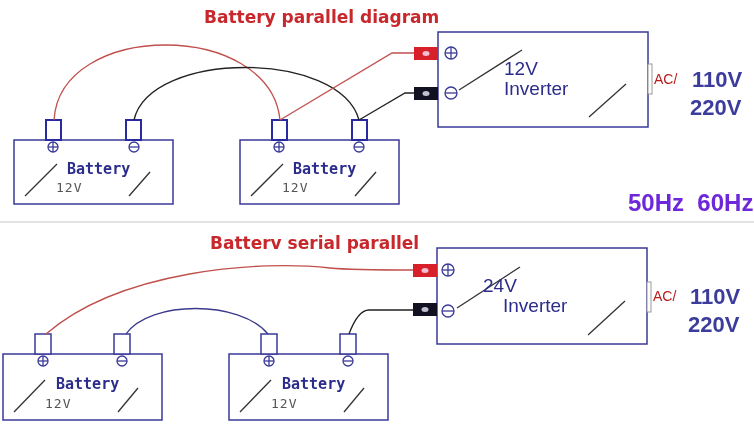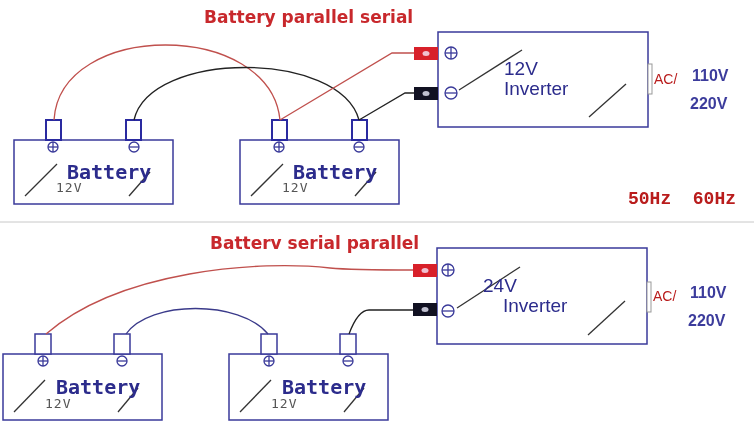--- a/index.html
+++ b/index.html
@@ -1,24 +1,24 @@
 <!DOCTYPE html>
 <html><head>
 <meta charset="utf-8">
 <style>
   html, body { margin: 0; padding: 0; background: #ffffff; }
   body { width: 754px; height: 432px; position: relative; overflow: hidden; font-family: "Liberation Sans", sans-serif; }
   svg { position: absolute; left: 0; top: 0; }
   .title { position: absolute; font-family: "DejaVu Sans", sans-serif; font-weight: bold; font-size: 17px; color: #c8282c; white-space: nowrap; }
-  .bat-label { position: absolute; font-family: "DejaVu Sans Mono", monospace; font-weight: bold; font-size: 20px; color: #2c2c8c; white-space: nowrap; }
+  .bat-label { position: absolute; font-family: "DejaVu Sans Mono", monospace; font-weight: bold; font-size: 15px; color: #2c2c8c; white-space: nowrap; }
   .bat-volt { position: absolute; font-family: "DejaVu Sans Mono", monospace; font-size: 13px; color: #555; white-space: nowrap; letter-spacing: 1px; }
   .inv-volt, .inv-label { position: absolute; font-family: "Liberation Sans", sans-serif; font-size: 19px; color: #2c2c8c; white-space: nowrap; }
   .ac-label { position: absolute; font-family: "Liberation Sans", sans-serif; font-size: 14px; color: #b91c1c; white-space: nowrap; }
-  .out-volt { position: absolute; font-family: "Liberation Sans", sans-serif; font-weight: bold; font-size: 16px; color: #3c3c9c; white-space: nowrap; }
-  .freq { position: absolute; font-family: Liberation Mono, monospace; font-weight: bold; font-size: 18px; color: #b91c1c; white-space: nowrap; }
+  .out-volt { position: absolute; font-family: "Liberation Sans", sans-serif; font-weight: bold; font-size: 22px; color: #3c3c9c; white-space: nowrap; }
+  .freq { position: absolute; font-family: Liberation Sans, sans-serif; font-weight: bold; font-size: 24px; color: #6d28d9; white-space: nowrap; }
 </style>
 </head>
 <body>
 
 <svg width="754" height="432" viewBox="0 0 754 432">
 
   <line x1="0" y1="222" x2="754" y2="222" stroke="#c8c8c8" stroke-width="1"></line>
 
   <g>
 
@@ -135,21 +135,21 @@
       <g>
           <circle cx="448" cy="311" r="6" fill="none" stroke="#3a3a9a" stroke-width="1.3"></circle>
           <line x1="442" y1="311" x2="454" y2="311" stroke="#3a3a9a" stroke-width="1.3"></line>
         </g>
       <line x1="457" y1="308" x2="520" y2="267" stroke="#333" stroke-width="1.3"></line>
       <line x1="588" y1="335" x2="625" y2="301" stroke="#333" stroke-width="1.3"></line>
     </g>
   </g>
 </svg>
 
-<div class="title" style="left:204px; top:7px;">Battery parallel serial</div>
+<div class="title" style="left:204px; top:7px;">Battery parallel diagram</div>
 <div class="bat-label" style="left:67px; top:160px;">Battery</div>
 <div class="bat-volt" style="left:56px; top:180px;">12V</div>
 <div class="bat-label" style="left:293px; top:160px;">Battery</div>
 <div class="bat-volt" style="left:282px; top:180px;">12V</div>
 <div class="inv-volt" style="left:504px; top:58px;">12V</div>
 <div class="inv-label" style="left:504px; top:78px;">Inverter</div>
 <div class="ac-label" style="left:654px; top:71px;">AC/</div>
 <div class="out-volt" style="left:692px; top:67px;">110V</div>
 <div class="out-volt" style="left:690px; top:95px;">220V</div>
 <div class="freq" style="left:628px; top:189px; white-space:pre;">50Hz  60Hz</div>

